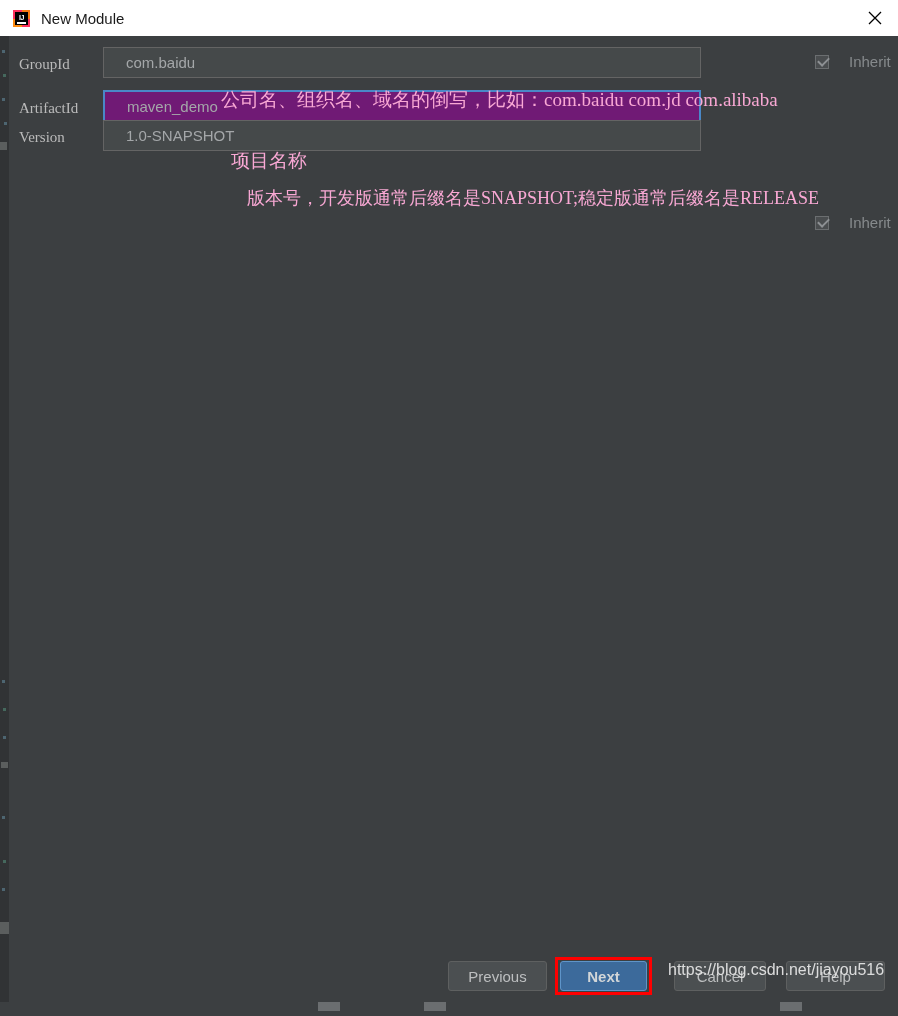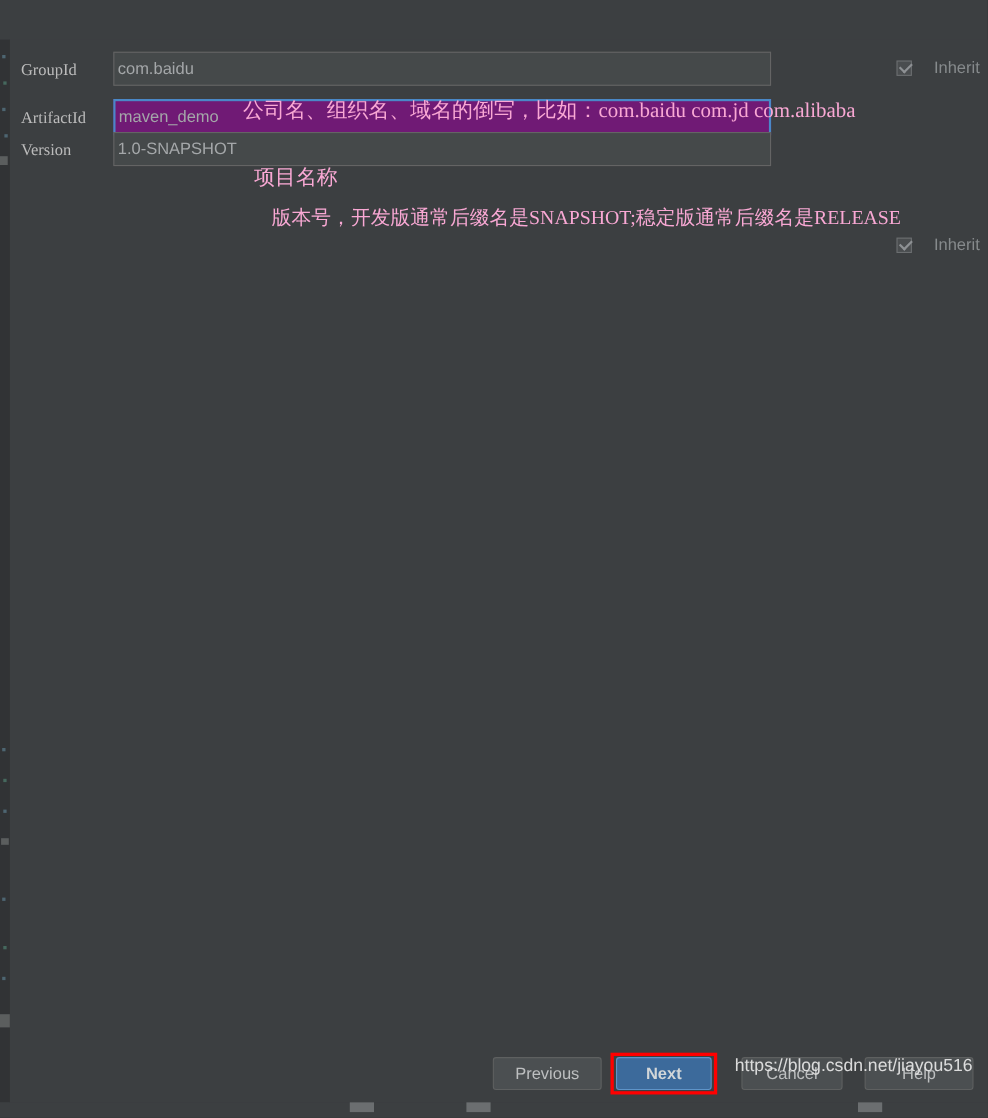--- a/index.html
+++ b/index.html
@@ -144,21 +144,21 @@
   .text-input {
     position: absolute;
     left: 94px;
     top: 0;
     height: 31px;
     box-sizing: border-box;
     background: #45494a;
     border: 1px solid #646464;
     display: flex;
     align-items: center;
-    padding-left: 3px;
+    padding-left: 22px;
     overflow: hidden;
   }
   .text-input .value {
     font-size: 15px;
     color: #a4a7a9;
     font-family: "Liberation Sans", sans-serif;
     white-space: nowrap;
     flex: none;
   }
   .text-input.focused {
@@ -296,20 +296,38 @@
     <div class="fleck" style="left:2px; top:852px;"></div>
     <div class="fleck wide" style="left:0px; top:886px; width:9px; height:12px;"></div>
   </div>
 
   <div id="behind-bottom">
     <div class="nub" style="left:318px;"></div>
     <div class="nub" style="left:424px;"></div>
     <div class="nub" style="left:780px;"></div>
   </div>
 
+  <div id="titlebar">
+    <div id="app-icon">
+      <div class="ij-a"></div>
+      <div class="ij-b"></div>
+      <div class="ij-c"></div>
+      <div class="ij-d"></div>
+      <div class="ij-core">
+          <span>IJ</span>
+        </div>
+      <div class="ij-bar"></div>
+    </div>
+    <div id="win-title">New Module</div>
+    <div id="close-btn">
+      <svg width="14" height="14" viewBox="0 0 14 14" aria-hidden="true">
+        <path d="M1 1 L13 13 M13 1 L1 13" stroke="#000000" stroke-width="1.3" fill="none"></path>
+      </svg>
+    </div>
+  </div>
 
   <div id="dialog-body">
 
     <div class="form-row" id="row-group">
       <div class="field-label">GroupId</div>
       <div class="text-input" id="input-group">
         <span class="value">com.baidu</span>
       </div>
       <div class="inherit-wrap">
         <span class="checkbox">

